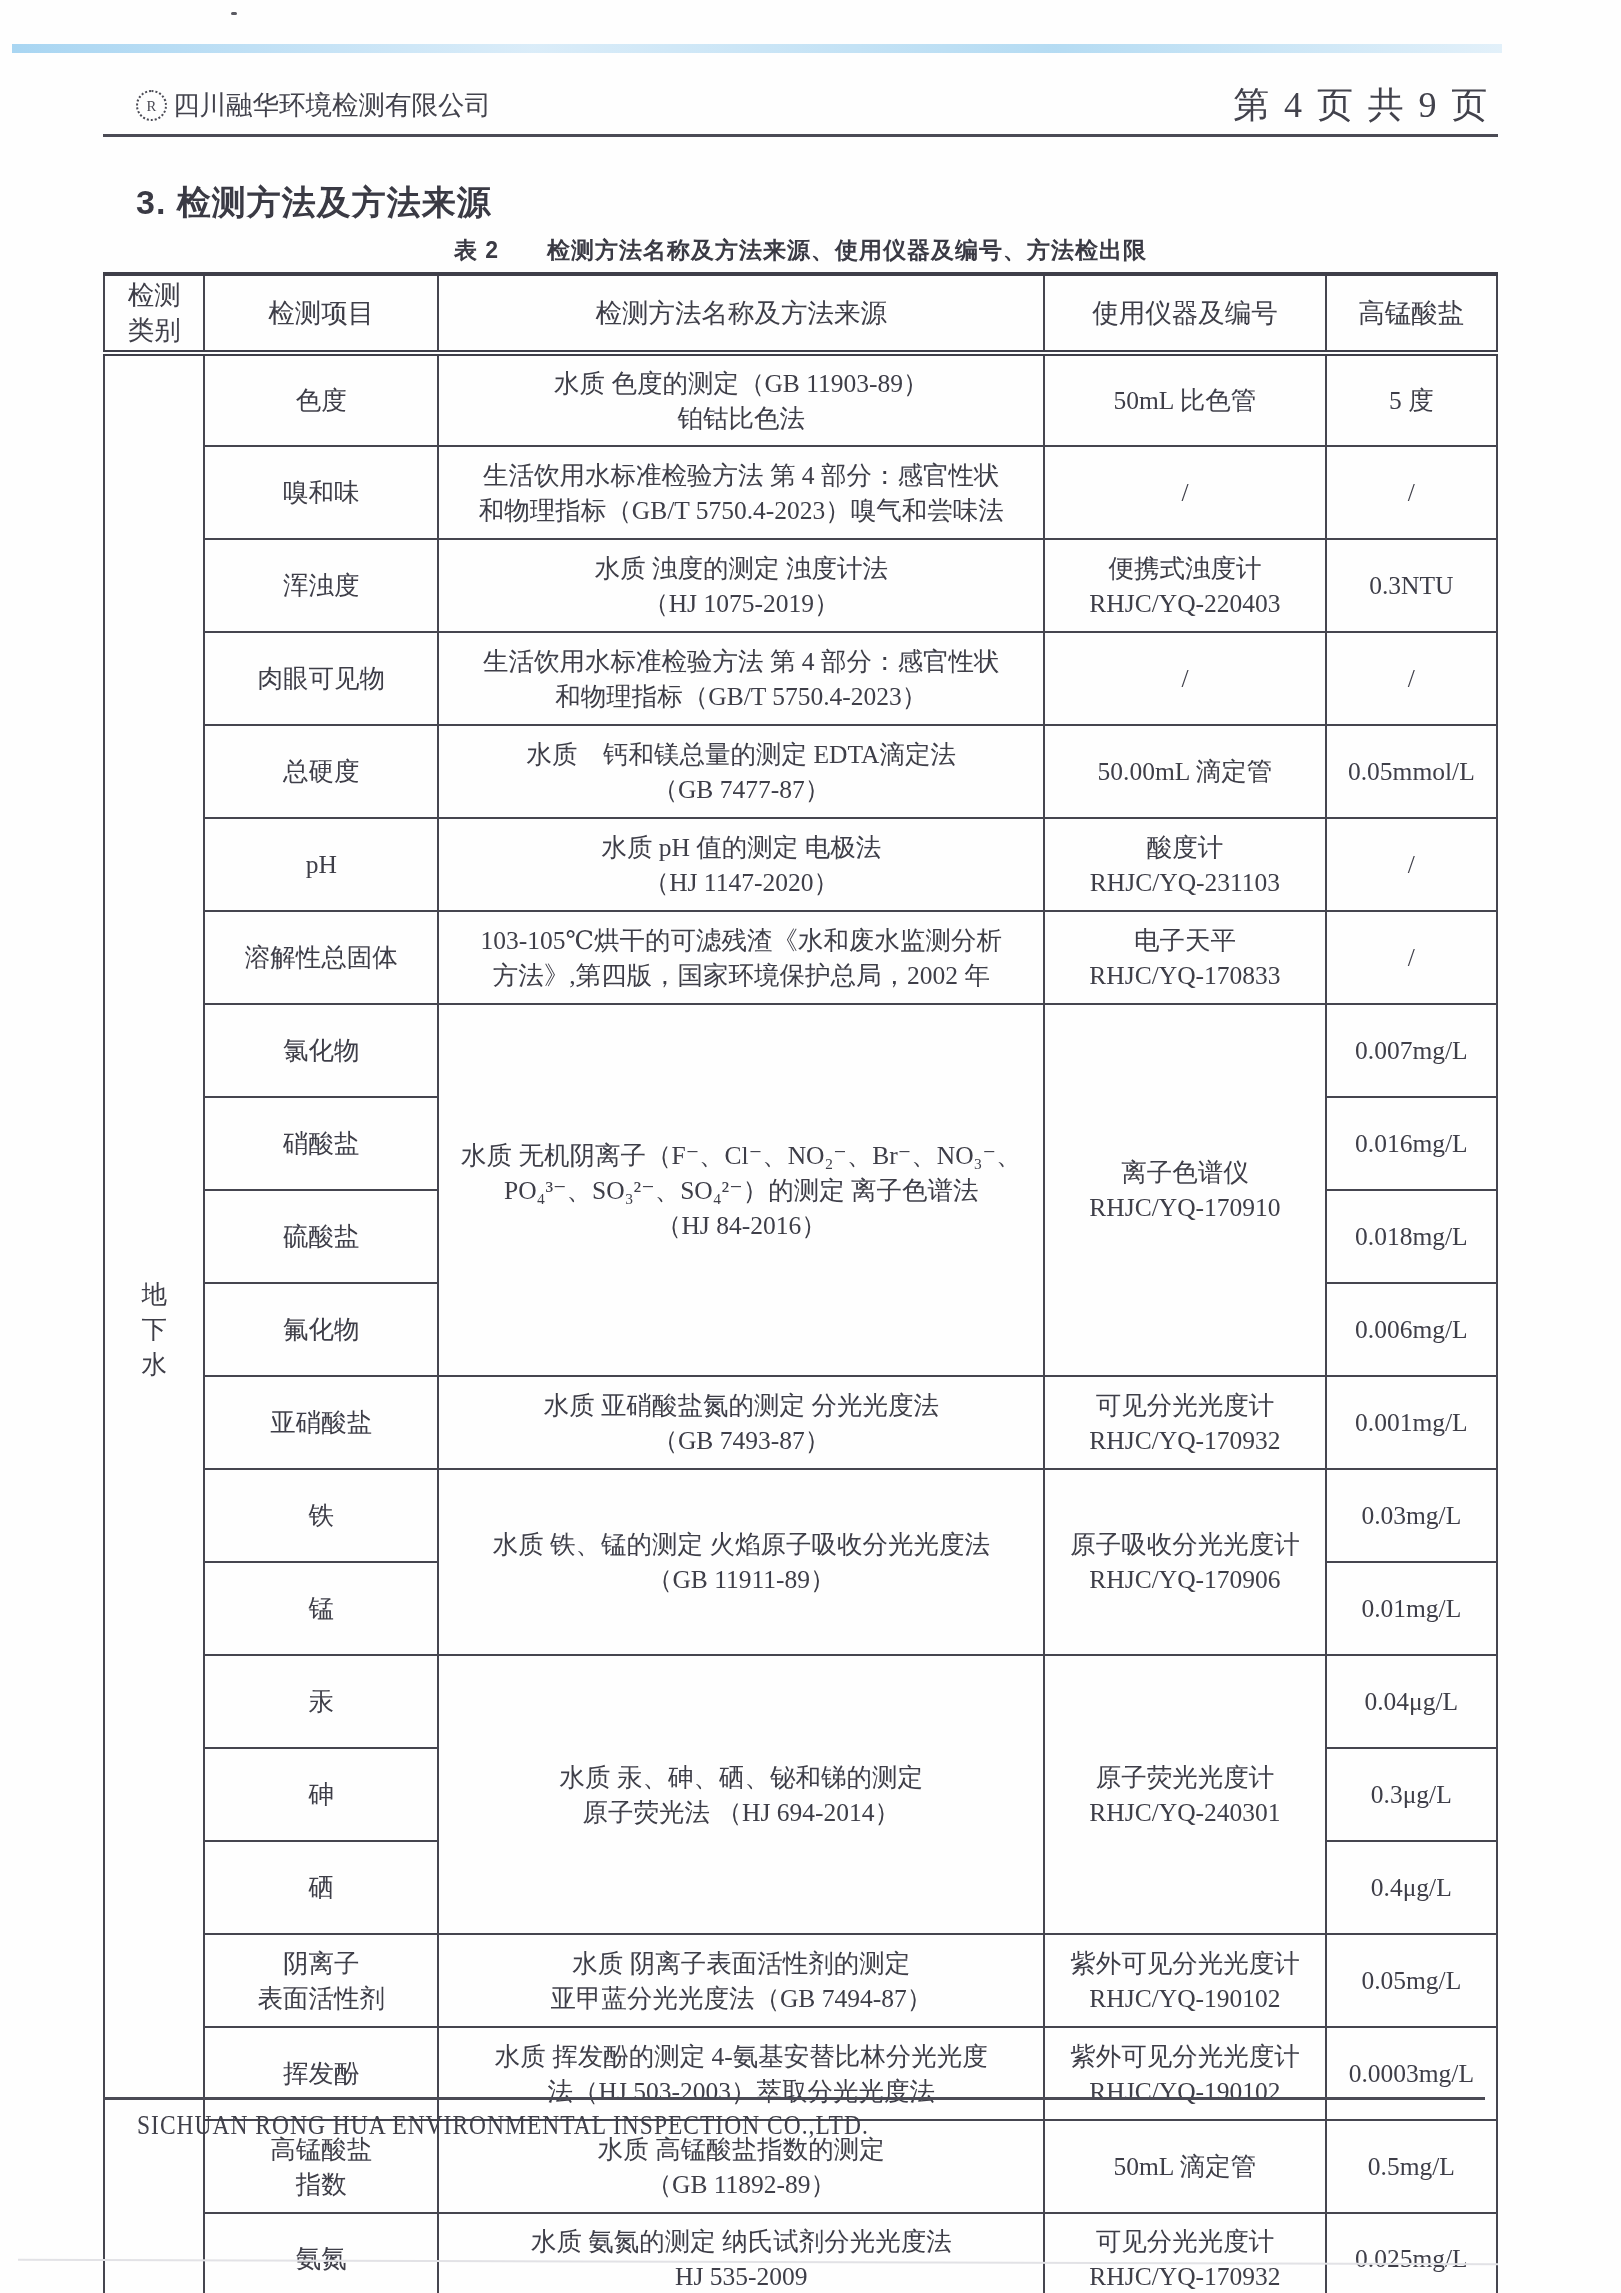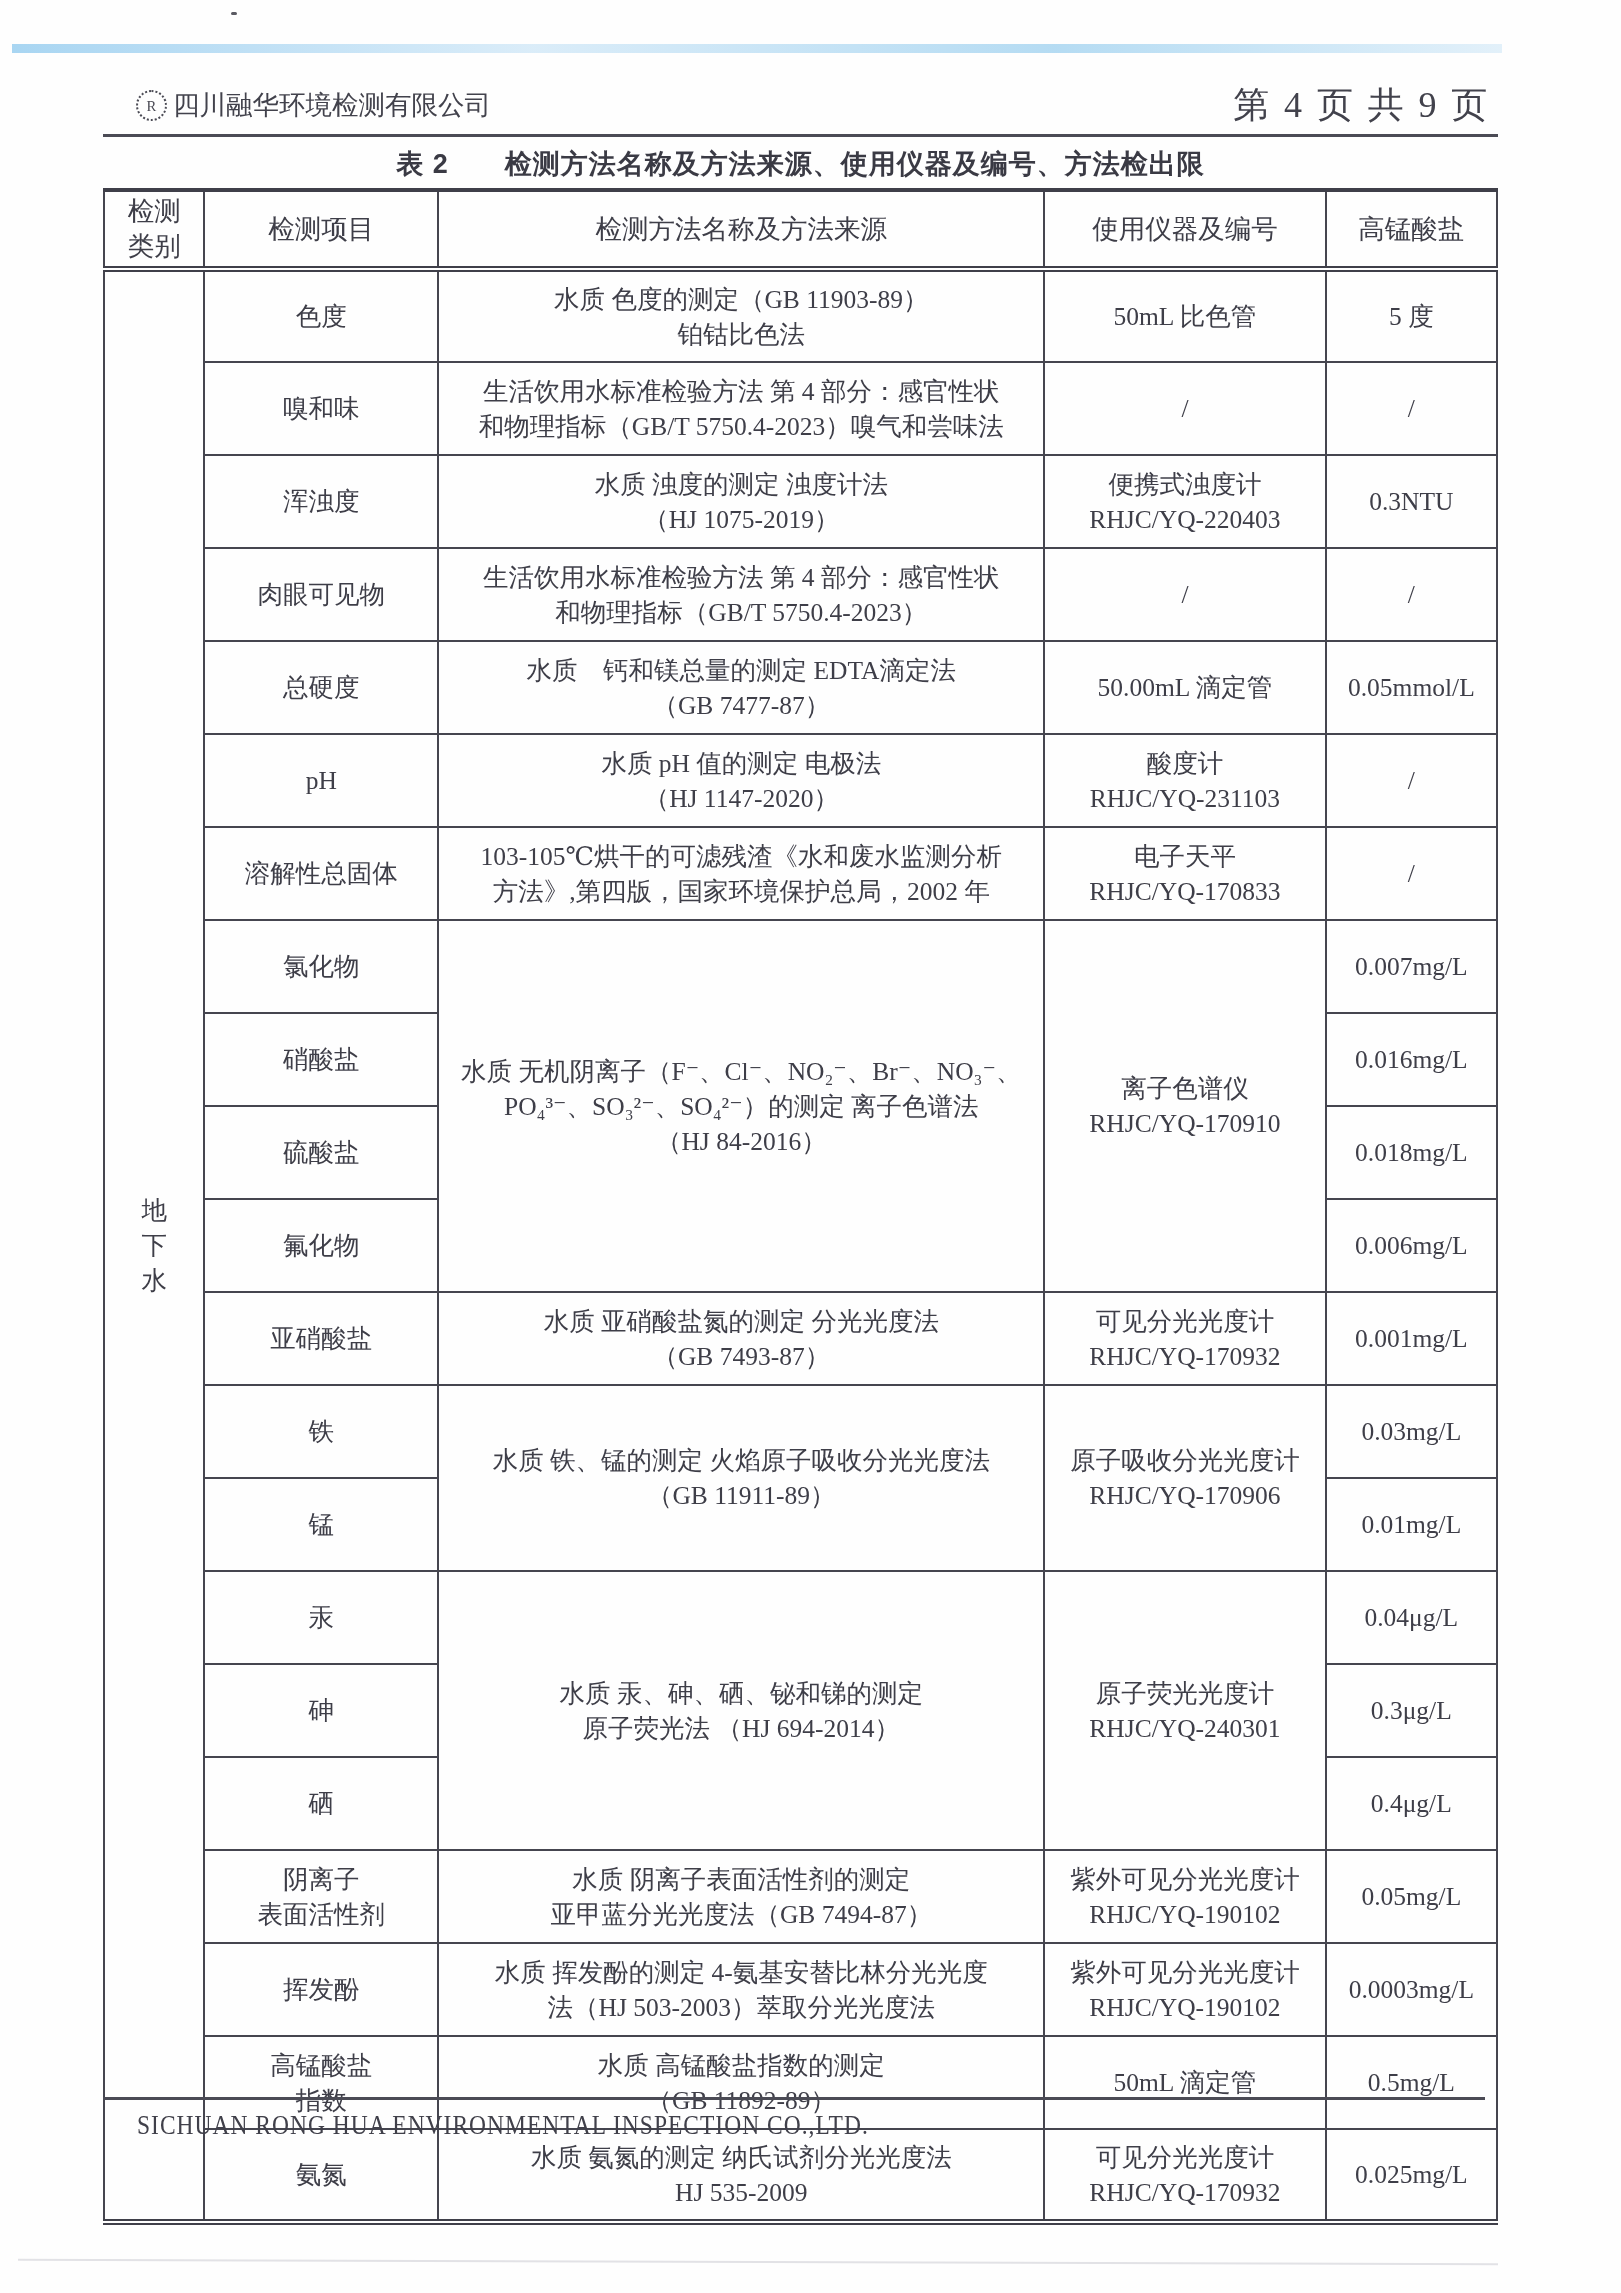--- a/index.html
+++ b/index.html
@@ -17,21 +17,21 @@
   .company{display:flex;align-items:center;gap:5.9px;}
   .logo{display:inline-block;width:31px;height:31px;border:2px dotted #4a4a54;border-radius:50%;
     text-align:center;line-height:29px;font-size:14.7px;color:#4a4a54;box-sizing:border-box;font-family:"Liberation Serif",serif;}
   .doc-no{font-size:29px;letter-spacing:1px;}
   .page-no{font-size:36px;letter-spacing:2.9px;}
   .header-rule{margin-top:8.8px;height:2.9px;background:#4b4b55;}
 
   .section-title{margin:43px 0 0 33px;font-family:"Liberation Sans","DejaVu Sans",sans-serif;font-weight:bold;font-size:34px;color:#3a3a44;letter-spacing:1px;}
   .intro{margin:19.6px 0 0 0;padding-left:96px;font-size:29px;color:#40404a;}
   .intro b{font-family:"Liberation Sans","DejaVu Sans",sans-serif;font-weight:bold;}
-  .table-caption{margin-top:9.8px;text-align:center;font-family:"Liberation Sans","DejaVu Sans",sans-serif;font-weight:bold;font-size:27px;color:#3a3a44;letter-spacing:1px;}
+  .table-caption{margin-top:9.8px;text-align:center;font-family:"Liberation Sans","DejaVu Sans",sans-serif;font-weight:bold;font-size:23px;color:#3a3a44;letter-spacing:1px;}
 
   table.report{margin-top:5.9px;width:100%;border-collapse:collapse;table-layout:fixed;}
   table.report{border:2.9px solid #3f3f49;border-top-width:4.9px;border-bottom:6.9px double #3f3f49;}
   table.report col.c-cat{width:7.2%;} table.report col.c-item{width:16.8%;}
   table.report col.c-method{width:43.5%;} table.report col.c-instr{width:20.2%;}
   table.report col.c-limit{width:12.3%;}
   table.report th,table.report td{border-left:2px solid #45454f;border-right:2px solid #45454f;
     border-top:2.9px solid #45454f;border-bottom:2.9px solid #45454f;
     text-align:center;vertical-align:middle;padding:2px 5.9px;font-size:25.5px;line-height:35px;
     white-space:pre-line;color:#3e3e48;font-weight:normal;}
@@ -56,20 +56,21 @@
 
     <div class="doc-header">
       <span class="company">
         <span class="logo">R</span>
         <span>四川融华环境检测有限公司</span>
       </span>
       <span class="page-no">第 4 页 共 9 页</span>
     </div>
     <div class="header-rule"></div>
 
+    <div class="section-title">3. 检测方法及方法来源</div>
 
 
     <div class="table-caption">表 2　　检测方法名称及方法来源、使用仪器及编号、方法检出限</div>
 
     <table class="report">
       <colgroup>
         <col class="c-cat">
           <col class="c-item">
           <col class="c-method">
           <col class="c-instr">

